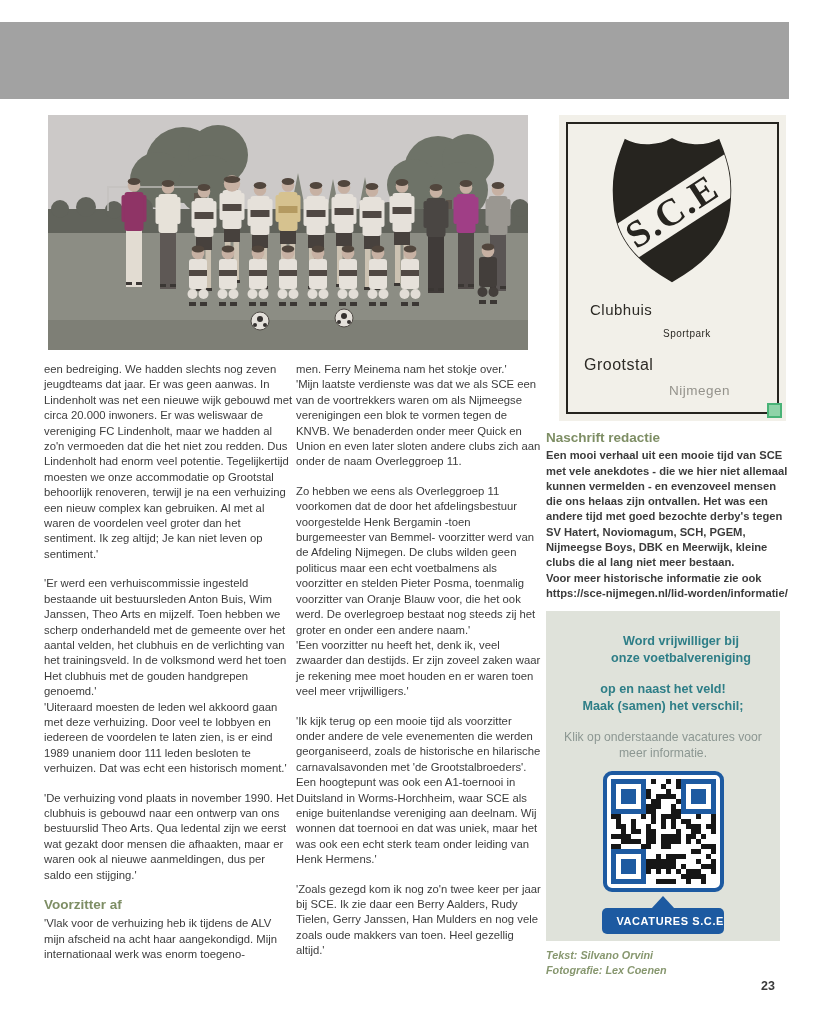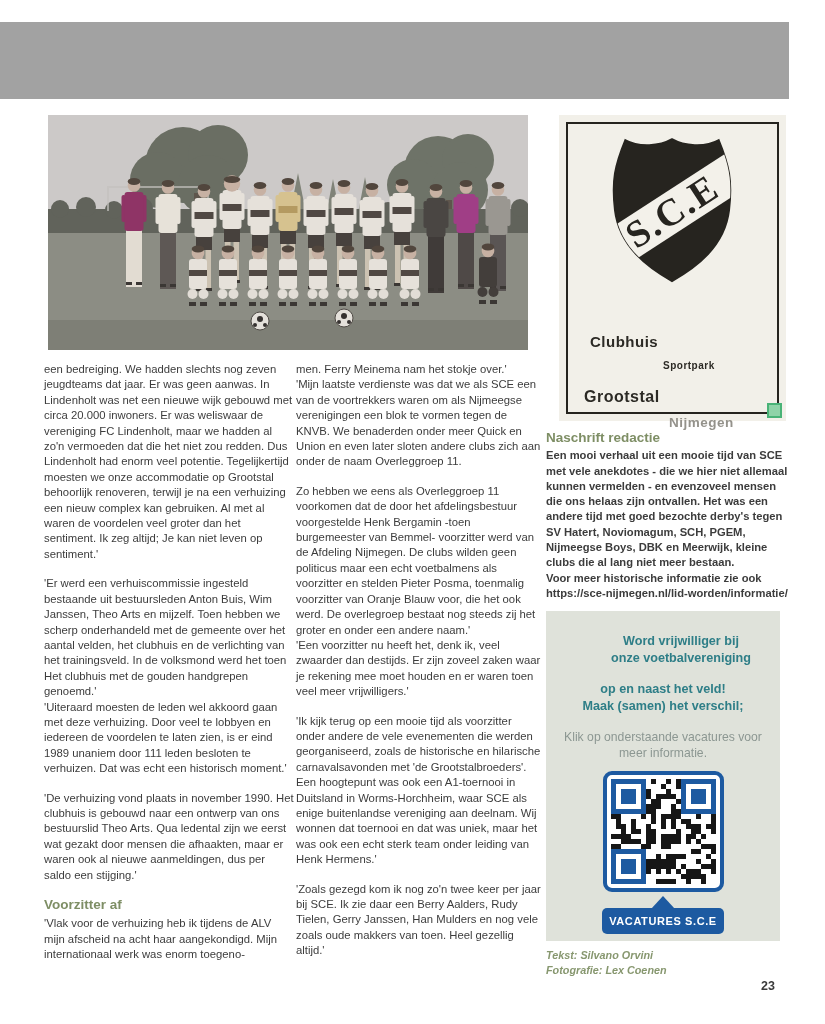--- a/index.html
+++ b/index.html
@@ -8,21 +8,21 @@
   .topbar{position:absolute;left:0;top:22px;width:789px;height:77px;background:#a2a2a2;}
 
   
   .photo{position:absolute;left:48px;top:115px;width:480px;height:235px;overflow:hidden;}
   .photo svg{display:block;}
 
   
   .emblem{position:absolute;left:559px;top:115px;width:227px;height:306px;background:#f2f0e9;}
   .emblem-border{position:absolute;inset:7px;border:2px solid #26241f;}
   .shield-svg{position:absolute;left:26px;top:12px;width:174px;height:168px;}
-  .ew{position:absolute;font-weight:bold;color:#2c2a25;letter-spacing:.5px;margin-top:32px;}
+  .ew{position:absolute;font-weight:normal;color:#2c2a25;letter-spacing:.5px;}
   .ew1{left:31px;top:186px;font-size:15px;}
   .ew2{left:104px;top:213px;font-size:10px;}
   .ew3{left:25px;top:241px;font-size:16px;}
   .ew4{left:110px;top:268px;font-size:13.5px;color:#94928b;}
   .watermark{position:absolute;right:4px;bottom:3px;width:15px;height:15px;background:#8fd3a8;border:2px solid #49b377;box-sizing:border-box;}
 
   
   .col{position:absolute;top:362px;font-size:11.3px;line-height:15.4px;color:#3c3c3c;}
   .col1{left:44px;width:251px;}
   .col2{left:296px;width:247px;}
@@ -39,21 +39,21 @@
   .cta{position:absolute;left:546px;top:611px;width:234px;height:330px;background:#dfe2da;text-align:center;}
   .cta .lead{margin-top:22px;font-weight:bold;color:#2e7e87;font-size:12.6px;line-height:17px;margin-left:36px;}
   .cta .tag{margin-top:14px;font-weight:bold;color:#2e7e87;font-size:12.6px;line-height:17px;}
   .cta .info{margin-top:14px;color:#8c9792;font-size:12.2px;line-height:16px;}
   .qr-wrap{margin:10px auto 0;width:113px;height:113px;background:#ffffff;border:4px solid #1d5aa1;border-radius:9px;padding:0;box-sizing:content-box;display:flex;align-items:center;justify-content:center;}
   .qr-grid{display:grid;grid-template-columns:repeat(21,5px);grid-auto-rows:5px;}
   .qc{width:5px;height:5px;background:#ffffff;}
   .qk{background:#161616;}
   .qb{background:#1d5aa1;}
   .pointer{width:0;height:0;border-left:12px solid transparent;border-right:12px solid transparent;border-bottom:13px solid #1d5aa1;margin:4px auto -1px auto;}
-  .vac-btn{margin:0 auto;width:122px;height:26px;background:#1d5aa1;border-radius:5px;color:#ffffff;font-weight:bold;font-size:11px;letter-spacing:.6px;line-height:26px;cursor:pointer;}
+  .vac-btn{margin:0 auto;width:122px;height:26px;background:#1d5aa1;border-radius:5px;color:#ffffff;font-weight:bold;font-size:11px;letter-spacing:.6px;line-height:26px;cursor:pointer;text-align:right;}
 
   .credits{position:absolute;left:546px;top:948px;font-style:italic;font-weight:bold;color:#87976f;font-size:10.8px;line-height:15px;}
   .pagenum{position:absolute;left:761px;top:979px;font-weight:bold;font-size:12.5px;color:#3a3a3a;}
 </style>
 </head>
 <body>
 
 <div class="page">
 
   <div class="topbar"></div>

